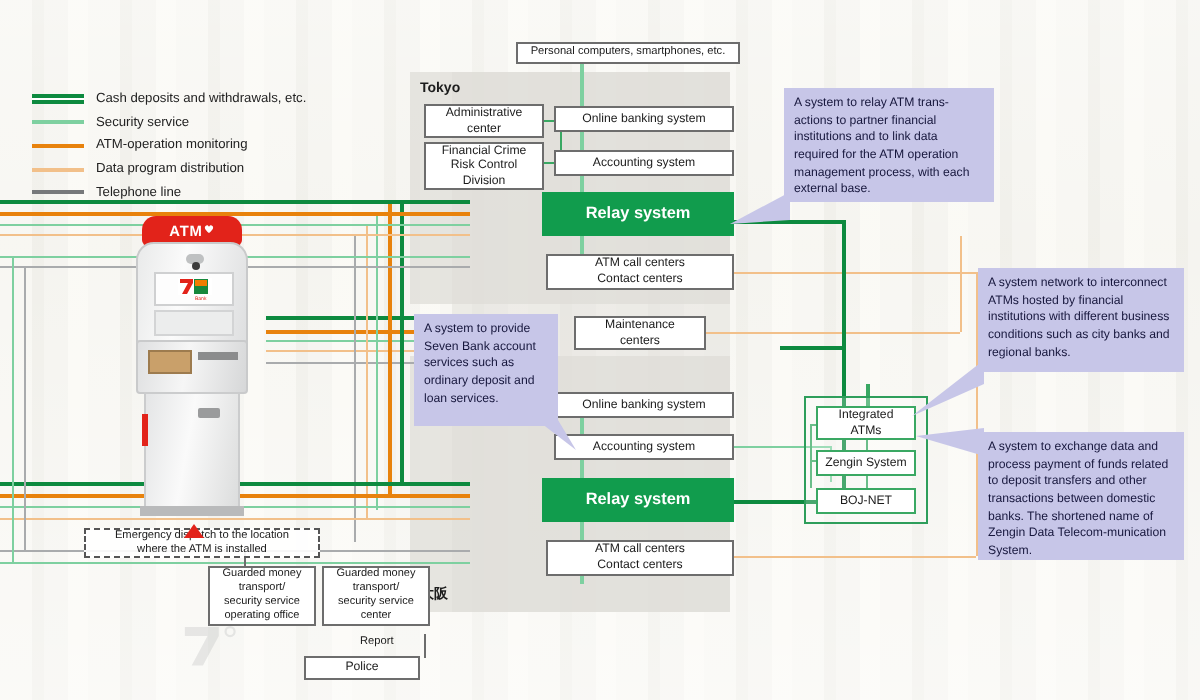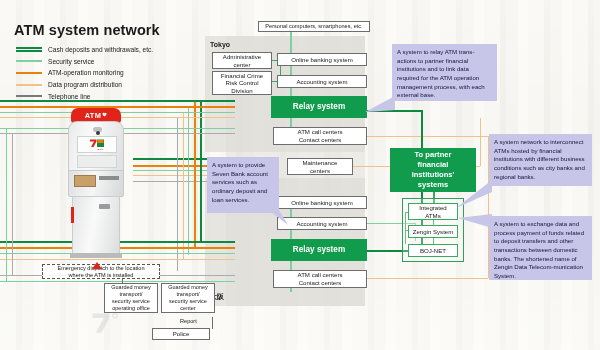--- a/index.html
+++ b/index.html
@@ -136,21 +136,20 @@
   <div class="bg-stripes"></div>
   <div class="bg-wash"></div>
 
   <div class="region" style="left:205px;top:36px;width:160px;height:116px;"></div>
   <div class="region" style="left:205px;top:178px;width:160px;height:128px;"></div>
   <div class="region" style="left:226px;top:36px;width:139px;height:270px;opacity:.45;"></div>
 
   <div class="region-label" style="left:210px;top:41px;">Tokyo</div>
   <div class="region-label" style="left:210px;top:292px;">大阪</div>
 
-  <div class="title">ATM system network</div>
 
   <div class="legend">
     <div class="legend-row">
       <span class="legend-swatch">
           <span class="sw-thick"></span>
         </span>
       <span class="legend-label">Cash deposits and withdrawals, etc.</span>
     </div>
     <div class="legend-row">
       <span class="legend-swatch">
@@ -271,24 +270,20 @@
 
   <div class="box" style="left:277px;top:196px;width:90px;height:13px;">Online banking system</div>
 
   <div class="box" style="left:277px;top:217px;width:90px;height:13px;">Accounting system</div>
 
   <div class="box relay" style="left:271px;top:239px;width:96px;height:22px;">Relay system</div>
 
   <div class="box" style="left:273px;top:270px;width:94px;height:18px;white-space:pre-line;">ATM call centers
 Contact centers</div>
 
-  <div class="box partner" style="left:390px;top:148px;width:86px;height:44px;white-space:pre-line;">To partner
-financial
-institutions'
-systems</div>
 
   <div class="group-box" style="left:402px;top:198px;width:62px;height:64px;"></div>
 
   <div class="box green-border" style="left:408px;top:203px;width:50px;height:17px;white-space:pre-line;">Integrated
 ATMs</div>
 
   <div class="box green-border" style="left:408px;top:225px;width:50px;height:13px;">Zengin System</div>
 
   <div class="box green-border" style="left:408px;top:244px;width:50px;height:13px;">BOJ-NET</div>
 

